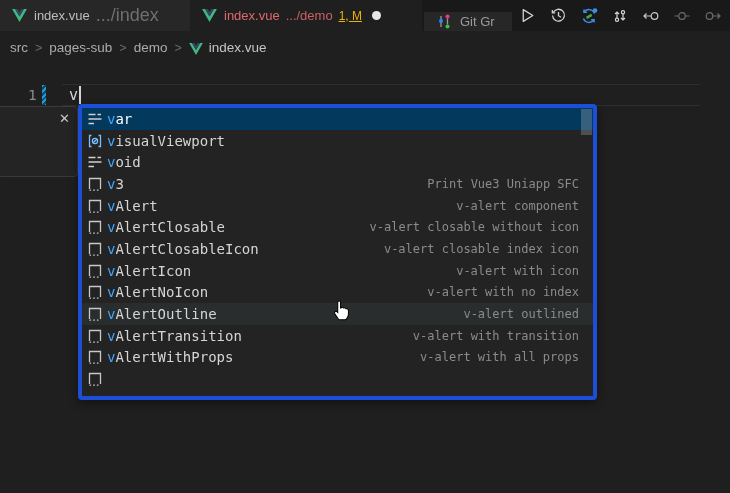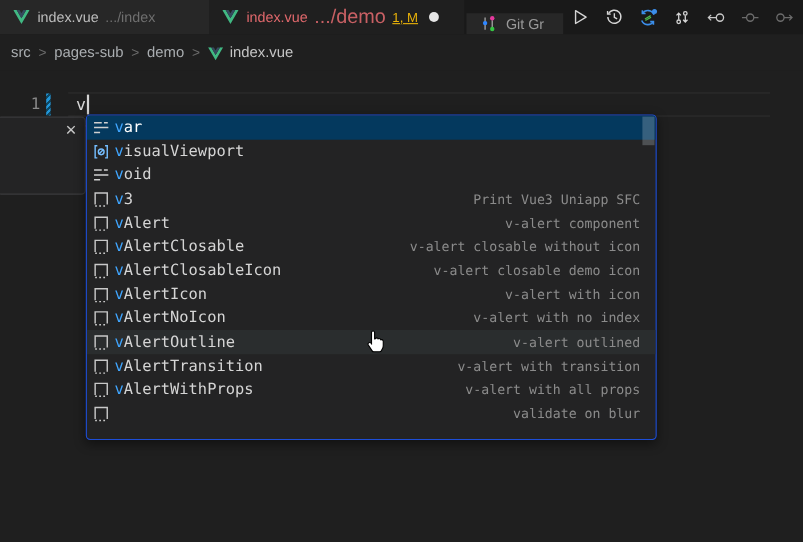--- a/index.html
+++ b/index.html
@@ -4,23 +4,23 @@
 <style>
   html,body{margin:0;padding:0;background:#1f1f1f;}
   .screen{position:relative;width:730px;height:493px;background:#1f1f1f;overflow:hidden;
           font-family:"Liberation Sans",sans-serif;-webkit-font-smoothing:antialiased;}
 
   
   .tabbar{position:absolute;top:0;left:0;width:730px;height:31px;background:#191919;display:flex;align-items:stretch;}
   .tab{display:flex;align-items:center;padding:0 12px;font-size:13px;white-space:nowrap;overflow:hidden;box-sizing:border-box;}
   .tab .ticon{display:flex;margin-right:7px;flex:none;}
   .tab-1{width:190px;background:#272727;color:#bdbdbd;}
-  .tab-1 .tdetail{color:#6f6f6f;margin-left:6px;font-size:13px;text-align:right;}
+  .tab-1 .tdetail{color:#6f6f6f;margin-left:6px;font-size:18px;text-align:right;}
   .tab-2{width:232px;background:#1f1f1f;color:#e0686c;}
-  .tab-2 .tdetail{color:#c96064;margin-left:6px;font-size:18px;}
+  .tab-2 .tdetail{color:#c96064;margin-left:6px;font-size:13px;}
   .tab-2 .tbadge{color:#eab308;margin-left:6px;font-size:12px;text-decoration:underline;}
   .dirty-dot{width:9px;height:9px;border-radius:50%;background:#e6e6e6;margin-left:10px;flex:none;}
   .tab-3{width:88px;background:#272727;color:#9a9a9a;margin-left:2px;margin-top:12px;}
   .actions{position:absolute;top:0;right:4px;height:31px;display:flex;align-items:center;gap:13px;padding:0 4px;}
   .abtn{display:flex;align-items:center;justify-content:center;width:18px;height:18px;}
 
   
   .breadcrumbs{position:absolute;top:31px;left:0;width:730px;height:33px;background:#1f1f1f;
                display:flex;align-items:center;padding-left:10px;box-sizing:border-box;font-size:13.5px;color:#a9adb0;}
   .bc-item{cursor:default;}
@@ -38,21 +38,21 @@
   .caret{position:absolute;left:79px;top:86px;width:1.5px;height:18px;background:#d4d4d4;}
   .squiggle{position:absolute;left:68px;top:102px;}
 
   
   .details-panel{position:absolute;left:-3px;top:106px;width:81px;height:71px;background:#242425;
                  border:1px solid #3a3a3c;border-radius:4px;box-sizing:border-box;z-index:5;}
   .dp-close{position:absolute;right:7px;top:4px;color:#c8c8c8;font-size:13px;line-height:16px;}
 
   
   .suggest{position:absolute;left:78px;top:104px;width:519px;height:296px;background:#232324;
-           border:1px solid #1d4ed8;border-radius:4px;box-sizing:border-box;overflow:hidden;z-index:6;
+           border:4px solid #1d4ed8;border-radius:4px;box-sizing:border-box;overflow:hidden;z-index:6;
            box-shadow:0 3px 10px rgba(0,0,0,.45);}
   .srow{display:flex;align-items:center;height:21.7px;padding:0 14px 0 4px;box-sizing:border-box;
         font-family:"DejaVu Sans Mono",monospace;}
   .srow.sel{background:#04395e;}
   .srow.hov{background:#2a2d2e;}
   .sicon{width:17px;height:16px;margin-right:4px;flex:none;display:flex;align-items:center;justify-content:center;}
   .slabel{font-size:14px;color:#d5d5d5;white-space:pre;}
   .srow.sel .slabel{color:#ffffff;}
   .match{color:#40a6ff;}
   .sdesc{margin-left:auto;font-size:12px;color:#8b8b8b;white-space:nowrap;padding-left:12px;}
@@ -243,21 +243,21 @@
           <span class="sdesc">v-alert closable without icon</span>
         </div>
         <div class="srow">
           <span class="sicon">
             <svg width="16" height="16" viewBox="0 0 16 16" fill="none" stroke="#c8c8c8" stroke-width="1.3">
               <path d="M2.5 13v-10.5h11V13"></path>
               <path d="M2.5 14.2h11" stroke-dasharray="1.6 2.1"></path>
             </svg>
           </span>
           <span class="slabel"><span class="match">v</span>AlertClosableIcon</span>
-          <span class="sdesc">v-alert closable demo icon</span>
+          <span class="sdesc">v-alert closable index icon</span>
         </div>
         <div class="srow">
           <span class="sicon">
             <svg width="16" height="16" viewBox="0 0 16 16" fill="none" stroke="#c8c8c8" stroke-width="1.3">
               <path d="M2.5 13v-10.5h11V13"></path>
               <path d="M2.5 14.2h11" stroke-dasharray="1.6 2.1"></path>
             </svg>
           </span>
           <span class="slabel"><span class="match">v</span>AlertIcon</span>
           <span class="sdesc">v-alert with icon</span>
@@ -302,21 +302,20 @@
           <span class="slabel"><span class="match">v</span>AlertWithProps</span>
           <span class="sdesc">v-alert with all props</span>
         </div>
         <div class="srow">
           <span class="sicon">
             <svg width="16" height="16" viewBox="0 0 16 16" fill="none" stroke="#c8c8c8" stroke-width="1.3">
               <path d="M2.5 13v-10.5h11V13"></path>
               <path d="M2.5 14.2h11" stroke-dasharray="1.6 2.1"></path>
             </svg>
           </span>
-          <span class="sdesc">validate on blur</span>
         </div>
       </div>
     <div class="sthumb"></div>
   </div>
 
   <span class="mouse-cursor">
     <svg width="19" height="22" viewBox="0 0 24 28">
         <path d="M9 2.5c1 0 1.8.8 1.8 1.8v7.2l1-.2c.5-.8 1.6-1 2.4-.6.3.2.6.4.7.8.8-.5 1.9-.4 2.6.3.2.2.4.5.5.8 1-.4 2.1 0 2.6.9.2.3.2.6.2 1v4.6c0 1.4-.3 2.7-1 3.9l-1.2 2.2c-.4.8-1.2 1.3-2.1 1.3h-6.6c-.8 0-1.6-.4-2-1.1l-4.4-6.7c-.5-.8-.4-1.9.3-2.5.8-.7 2-.7 2.7.1l.7.8V4.3C7.2 3.3 8 2.5 9 2.5z" fill="#ffffff" stroke="#000000" stroke-width="1.3"></path>
       </svg>
   </span>

